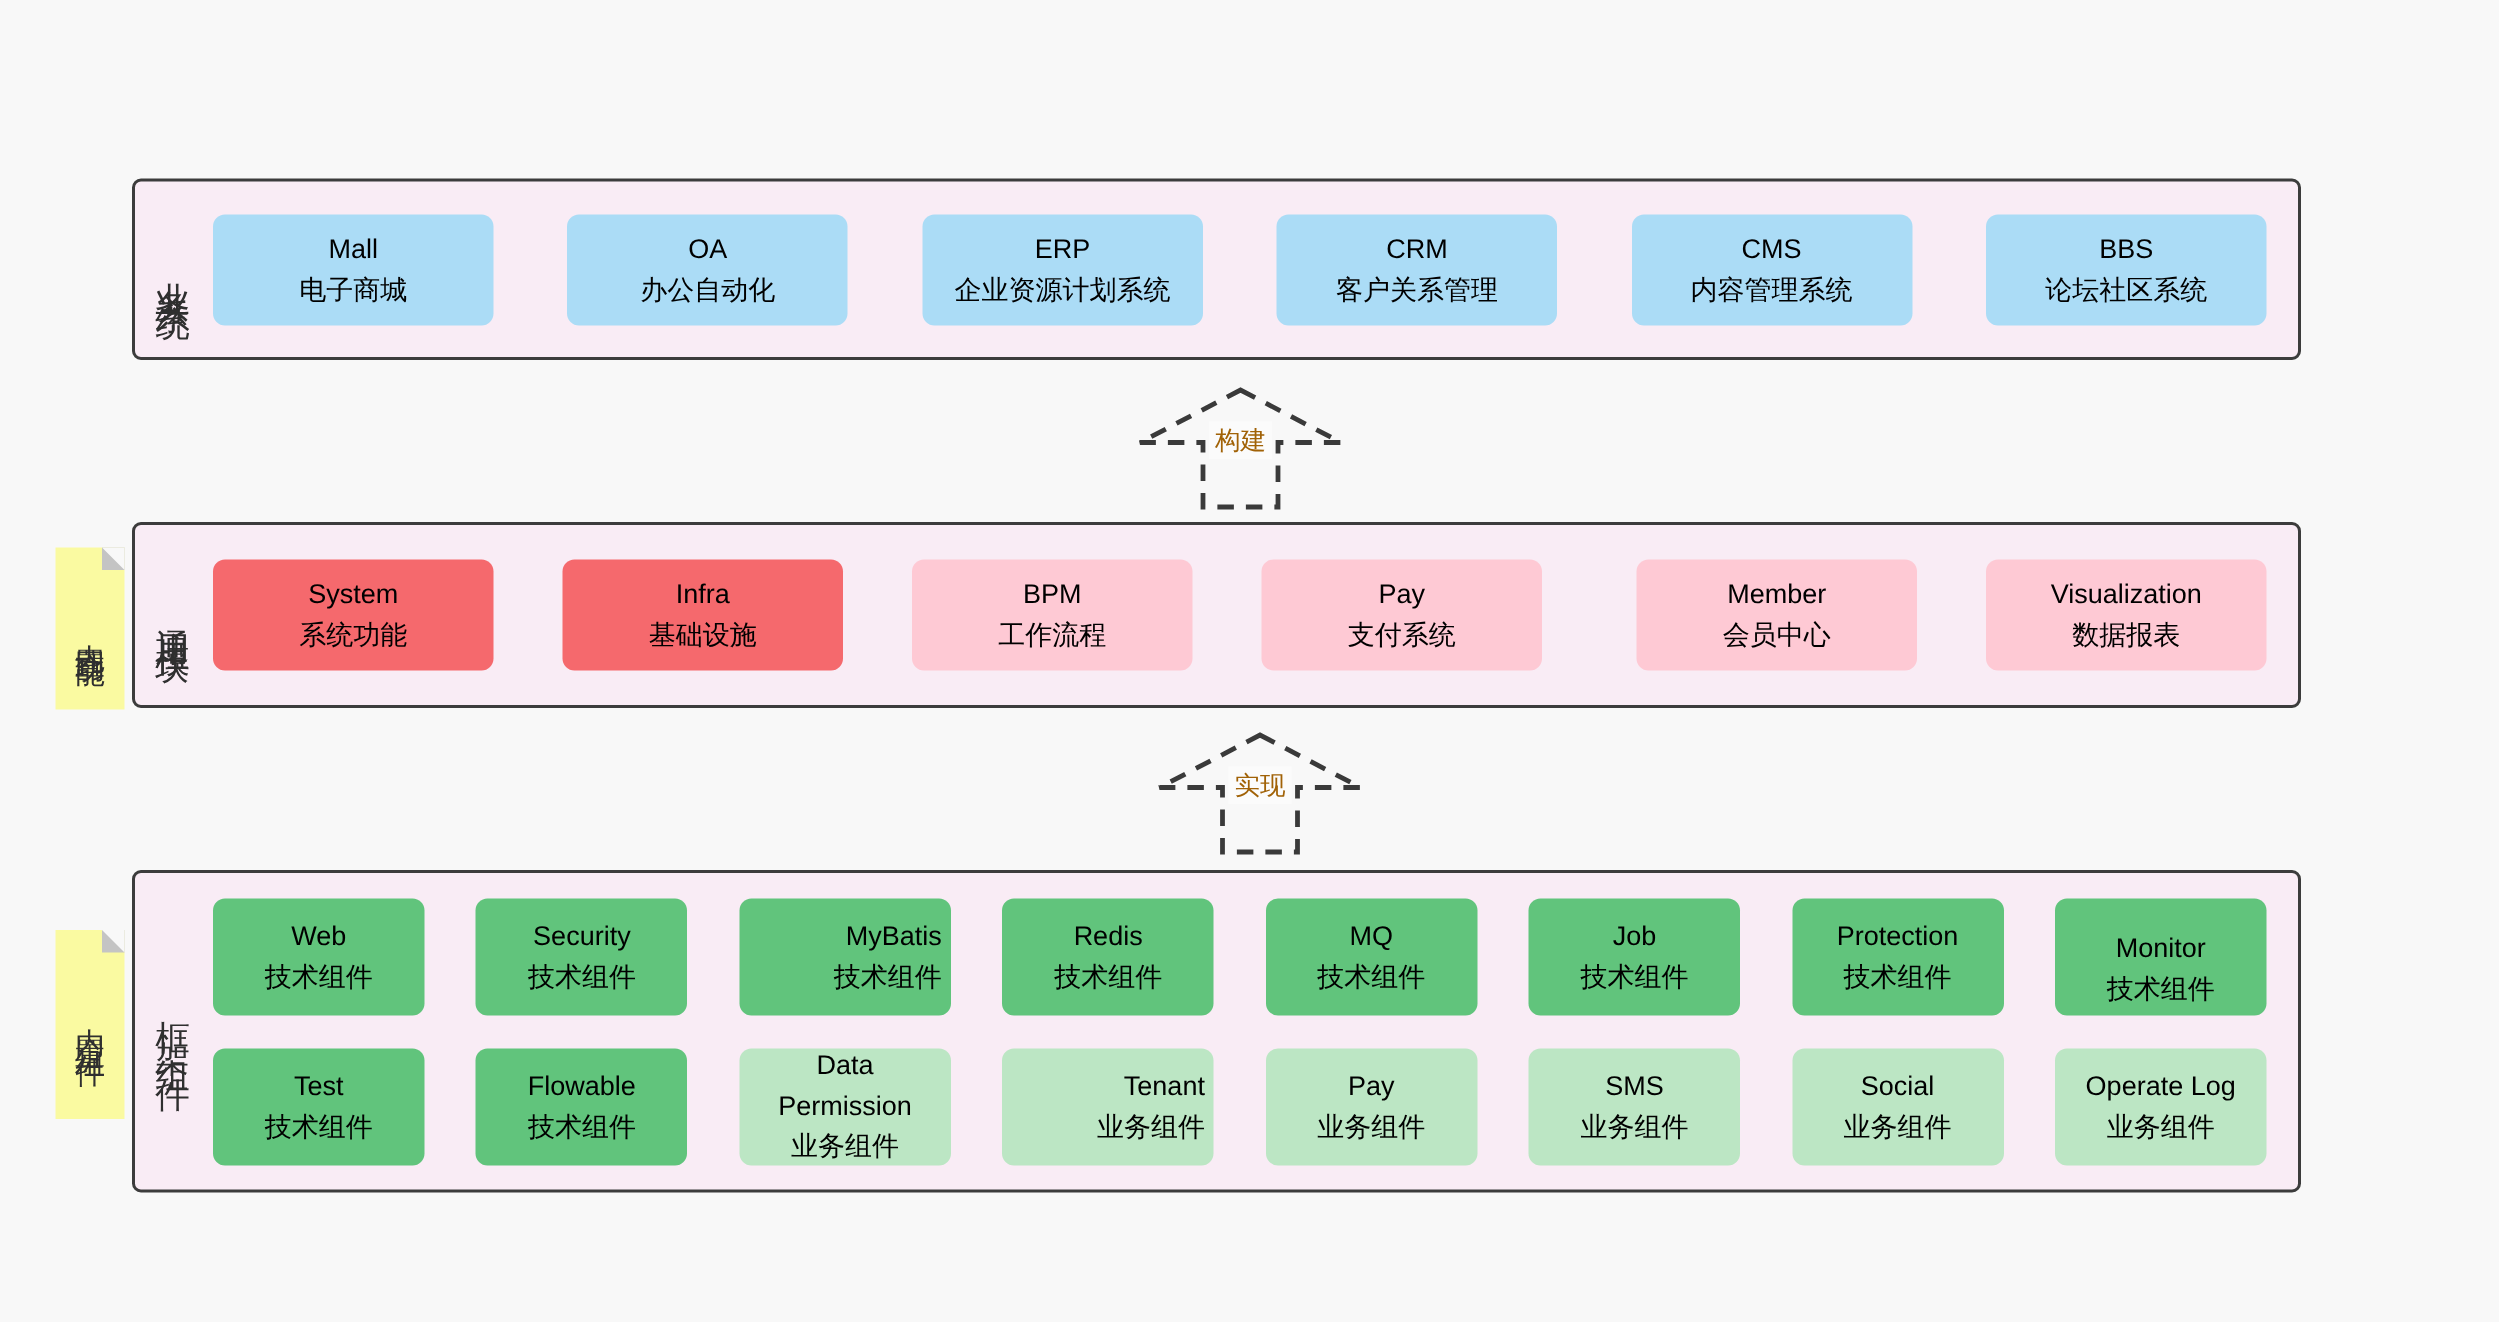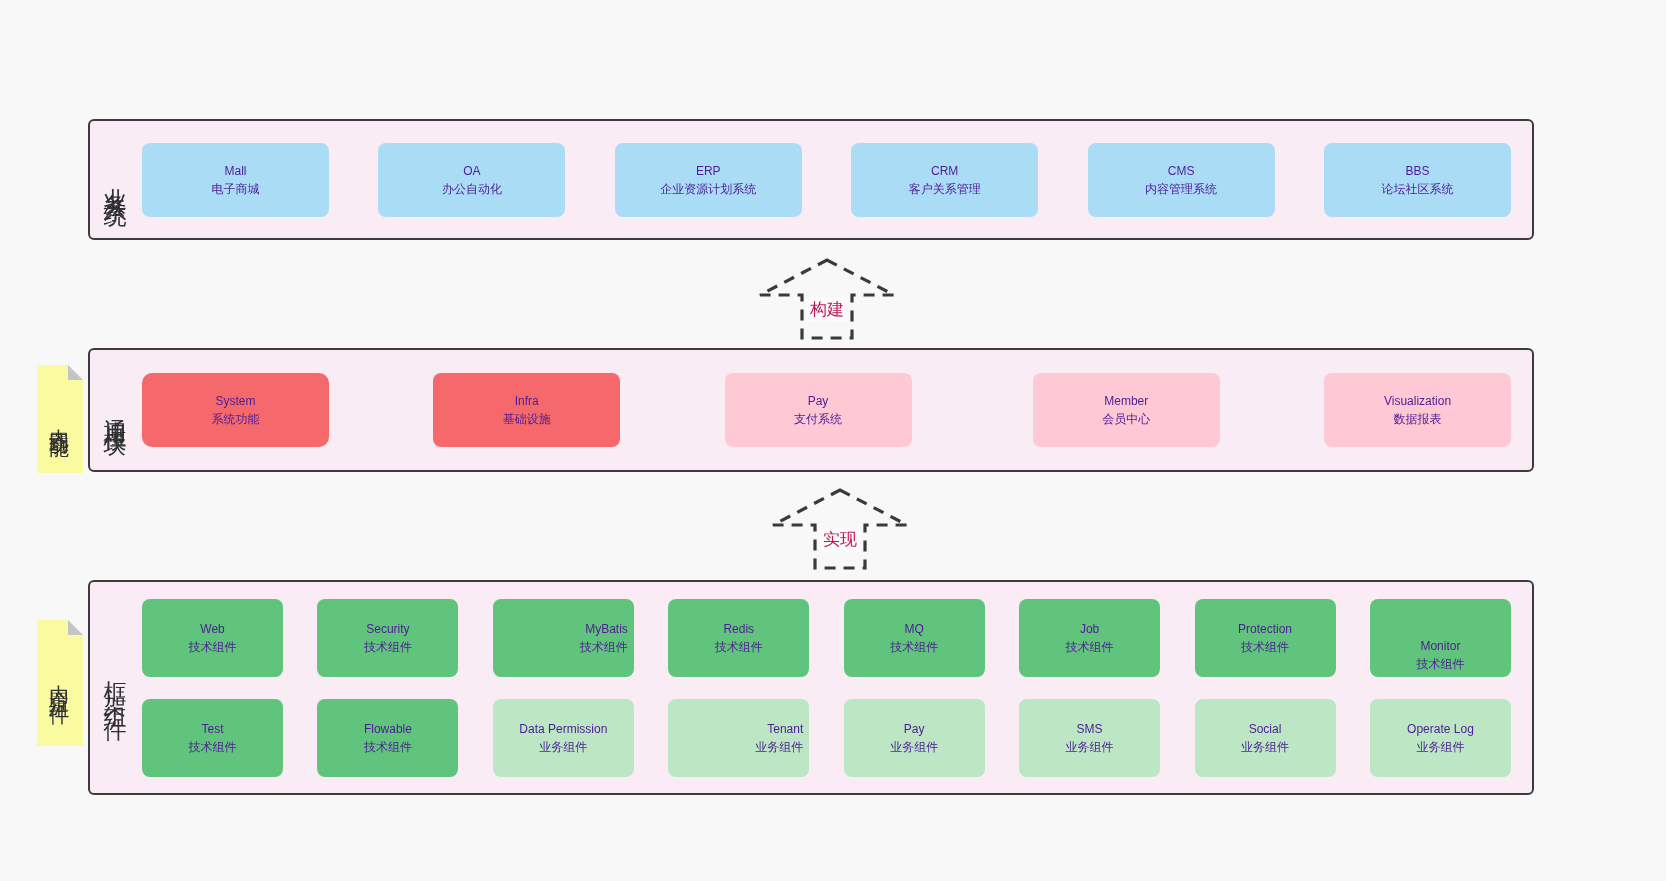--- a/index.html
+++ b/index.html
@@ -39,21 +39,21 @@
   .boxes-col {
     flex:1;
     display:flex; flex-direction:column; justify-content:center; gap:22px;
   }
   .boxes-row { display:flex; justify-content:space-between; }
 
   .box {
     border-radius:8px;
     display:flex; flex-direction:column; align-items:center; justify-content:center;
     text-align:center;
-    font-size:12px; line-height:1.5; color:#4c1d95;
+    font-size:18px; line-height:1.5; color:#000000;
     box-sizing:border-box;
     padding:4px 6px;
   }
   .box-lg { width:187px; height:74px; }
   .box-sm { width:141px; height:78px; }
 
   .note {
     position:absolute; left:37px; width:46px;
     background:#fafaa1;
     display:flex; align-items:center; justify-content:center;
@@ -70,24 +70,24 @@
   .note-2 { top:365px; height:108px; letter-spacing:3px; }
   .note-3 { top:620px; height:126px; letter-spacing:7px; }
 
   .arrow {
     position:absolute; width:142px; height:84px;
   }
   .arrow-1 { left:756px; top:257px; }
   .arrow-2 { left:769px; top:487px; }
   .arrow svg { display:block; width:100%; height:100%; }
   .arrow .arrow-label {
-    position:absolute; left:50%; top:40px; transform:translateX(-50%);
+    position:absolute; left:50%; top:24px; transform:translateX(-50%);
     background:#fbfbfb;
     padding:1px 4px;
-    font-size:17px; color:#be185d;
+    font-size:17px; color:#a16207;
     white-space:nowrap;
   }
 </style>
 </head>
 <body>
 
 <div class="layer layer-1">
   <div class="v-label">业务系统</div>
   <div class="boxes">
       <div class="box box-lg" style="background: rgb(171, 220, 246);">
@@ -121,27 +121,31 @@
   <svg viewBox="0 0 142 84">
     <path d="M71 3 L138 38 L96 38 L96 81 L46 81 L46 38 L4 38 Z" fill="none" stroke="#3a3a3a" stroke-width="3.2" stroke-dasharray="11 8" stroke-linejoin="miter"></path>
   </svg>
   <span class="arrow-label">构建</span>
 </div>
 
 <div class="note note-2">内置功能</div>
 <div class="layer layer-2">
   <div class="v-label">通用模块</div>
   <div class="boxes">
-      <div class="box box-lg" style="background: rgb(245, 105, 109); border-radius: 10px;">
+      <div class="box box-lg" style="background: rgb(245, 105, 109);">
         <div>System</div>
         <div>系统功能</div>
       </div>
       <div class="box box-lg" style="background: rgb(245, 105, 109);">
         <div>Infra</div>
         <div>基础设施</div>
+      </div>
+      <div class="box box-lg" style="background: rgb(254, 201, 212);">
+        <div>BPM</div>
+        <div>工作流程</div>
       </div>
       <div class="box box-lg" style="background: rgb(254, 201, 212);">
         <div>Pay</div>
         <div>支付系统</div>
       </div>
       <div class="box box-lg" style="background: rgb(254, 201, 212); margin-left: 17px;">
         <div>Member</div>
         <div>会员中心</div>
       </div>
       <div class="box box-lg" style="background: rgb(254, 201, 212);">

